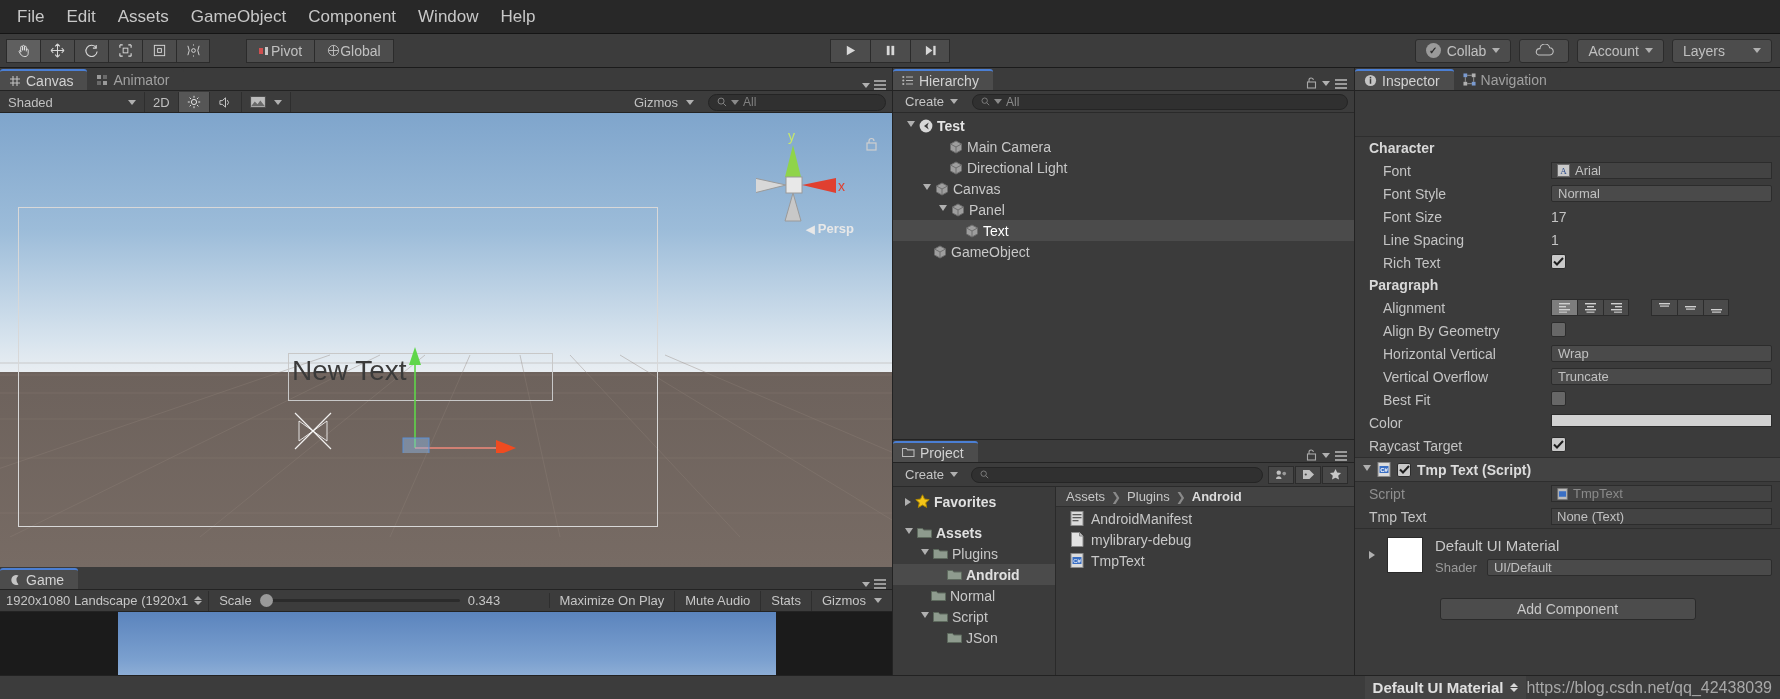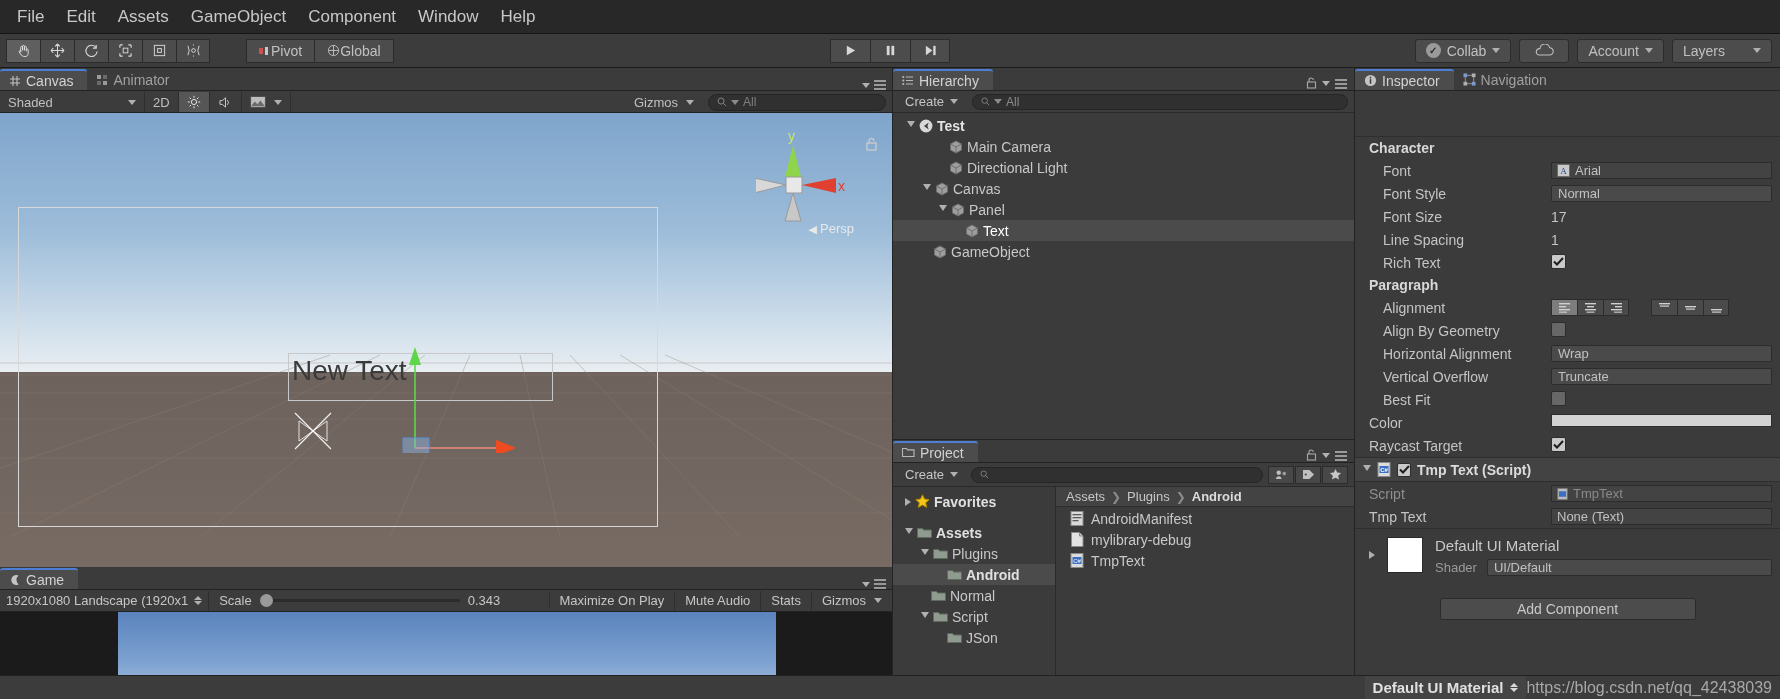--- a/index.html
+++ b/index.html
@@ -132,21 +132,21 @@
   }
   .text-rect {
     position:absolute; left: 288px; top: 240px; width: 265px; height: 48px;
     border: 1px solid #c8c8c8;
   }
   .new-text {
     position:absolute; left: 292px; top: 242px;
     font-size: 28px; color: #3a3a3a; font-family: "Liberation Sans", sans-serif;
   }
   .persp-gizmo { position:absolute; right: 26px; top: 12px; width: 110px; height: 118px; }
-  .persp-label { position:absolute; right: 38px; top: 108px; font-size: 13px; color: #e8e8e8; }
+  .persp-label { position:absolute; right: 38px; top: 108px; font-size: 13px; color: #e8e8e8; font-weight: bold; }
   .lock-icon { position:absolute; right: 14px; top: 24px; }
 
   
   .game-panel { height: 132px; display:flex; flex-direction:column; background:#3b3b3b; }
   .game-toolbar {
     height: 22px; background: #3c3c3c; border-bottom: 1px solid #232323;
     display:flex; align-items:center; font-size: 13px; color:#c6c6c6;
   }
   .aspect-seg {
     height:20px; display:flex; align-items:center; padding: 0 6px; gap:6px;
@@ -944,21 +944,21 @@
               </div>
             </div>
           </div>
           <div class="prow">
             <div class="plabel" style="padding-left:28px">Align By Geometry</div>
             <div class="pfield">
               <div class="chk off"></div>
             </div>
           </div>
           <div class="prow">
-            <div class="plabel" style="padding-left:28px">Horizontal Alignment</div>
+            <div class="plabel" style="padding-left:28px">Horizontal Vertical</div>
             <div class="pfield">
               <div class="enum-field">
                 <span>Wrap</span>
               </div>
             </div>
           </div>
           <div class="prow">
             <div class="plabel" style="padding-left:28px">Vertical Overflow</div>
             <div class="pfield">
               <div class="enum-field">

